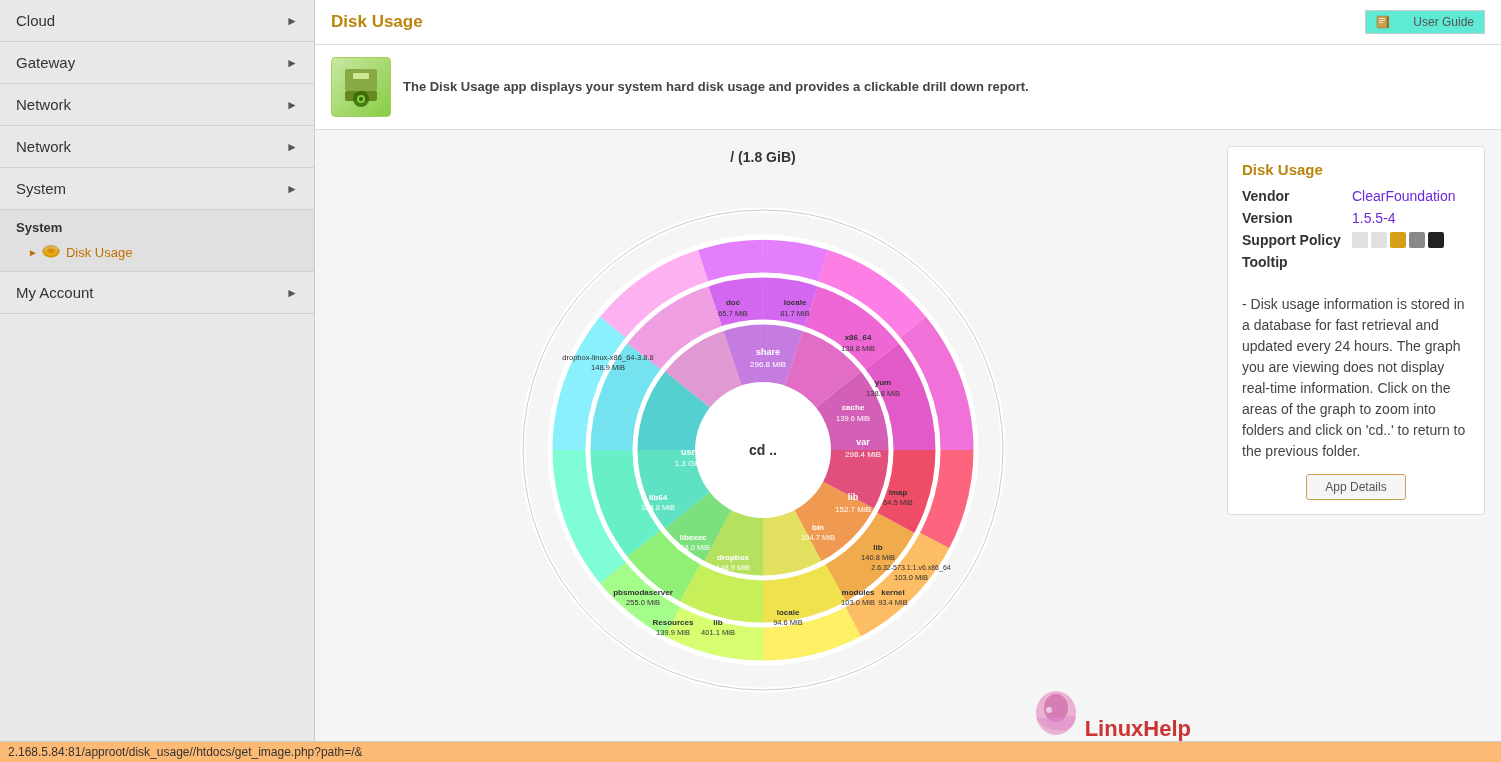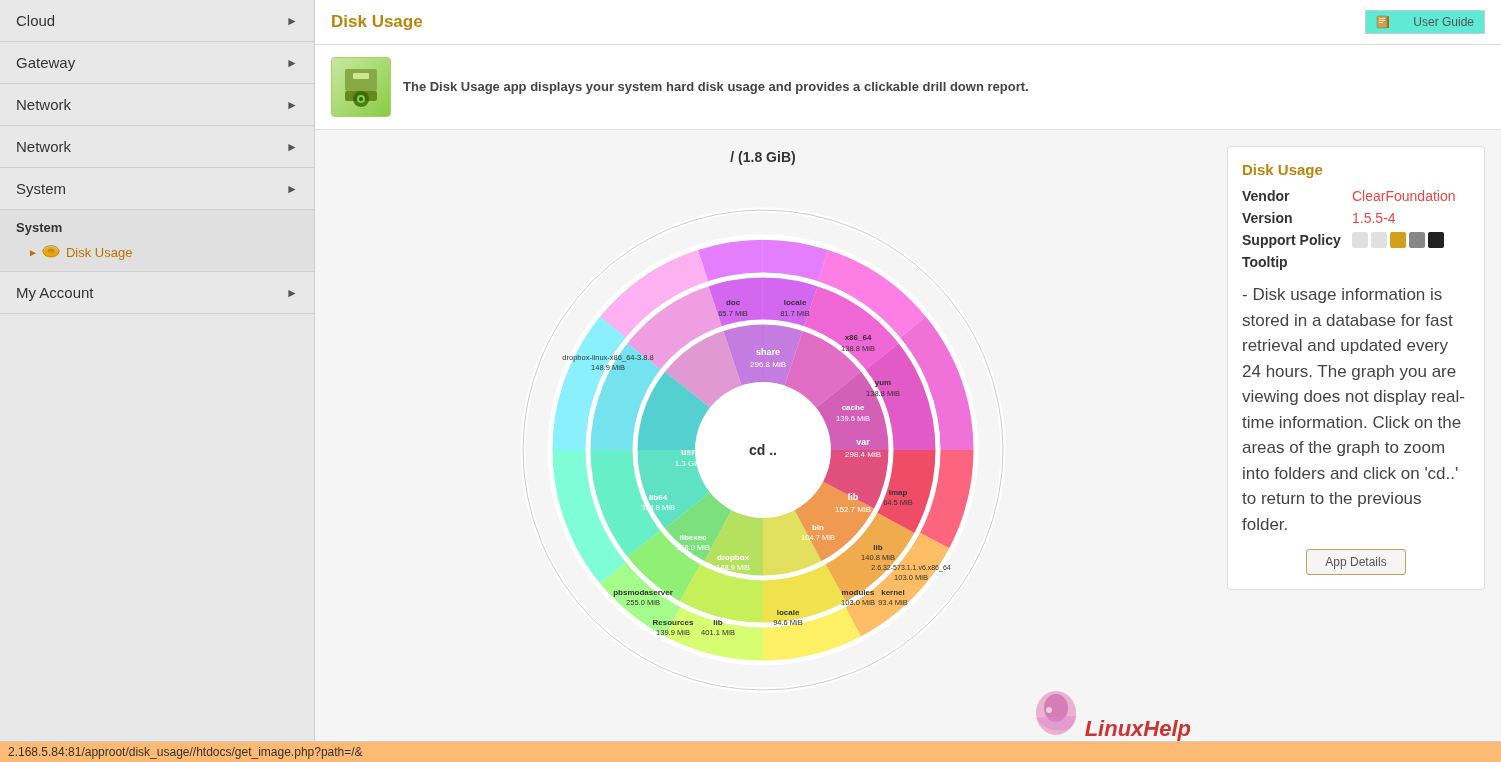--- a/index.html
+++ b/index.html
@@ -179,37 +179,37 @@
       display: flex;
       margin-bottom: 6px;
       font-size: 14px;
     }
     .info-label {
       font-weight: bold;
       width: 110px;
       color: #333;
     }
     .info-value {
-      color: #ef4444;
+      color: #6d28d9;
     }
     .support-icons {
       display: flex;
       gap: 3px;
       align-items: center;
     }
     .support-icon {
       width: 16px;
       height: 16px;
       border-radius: 2px;
     }
     .tooltip-text {
-      font-size: 17px;
+      font-size: 14px;
       color: #444;
       line-height: 1.5;
-      margin-top: 12px;
+      margin-top: 24px;
     }
     .app-details-btn {
       display: block;
       width: 100px;
       margin: 12px auto 0;
       text-align: center;
       padding: 5px 16px;
       background: #f5f5f5;
       border: 1px solid #c8a050;
       border-radius: 3px;
@@ -238,21 +238,20 @@
       bottom: 20px;
       right: 20px;
       display: flex;
       align-items: center;
       gap: 4px;
     }
     .linuxhelp-logo-text {
       font-size: 22px;
       font-weight: bold;
       color: #555;
-      font-style: italic;
       margin-top: 32px;
     }
     .linuxhelp-logo-text span {
       color: #cc3333;
     }
 
     
     .chart-container {
       position: relative;
       width: 640px;

